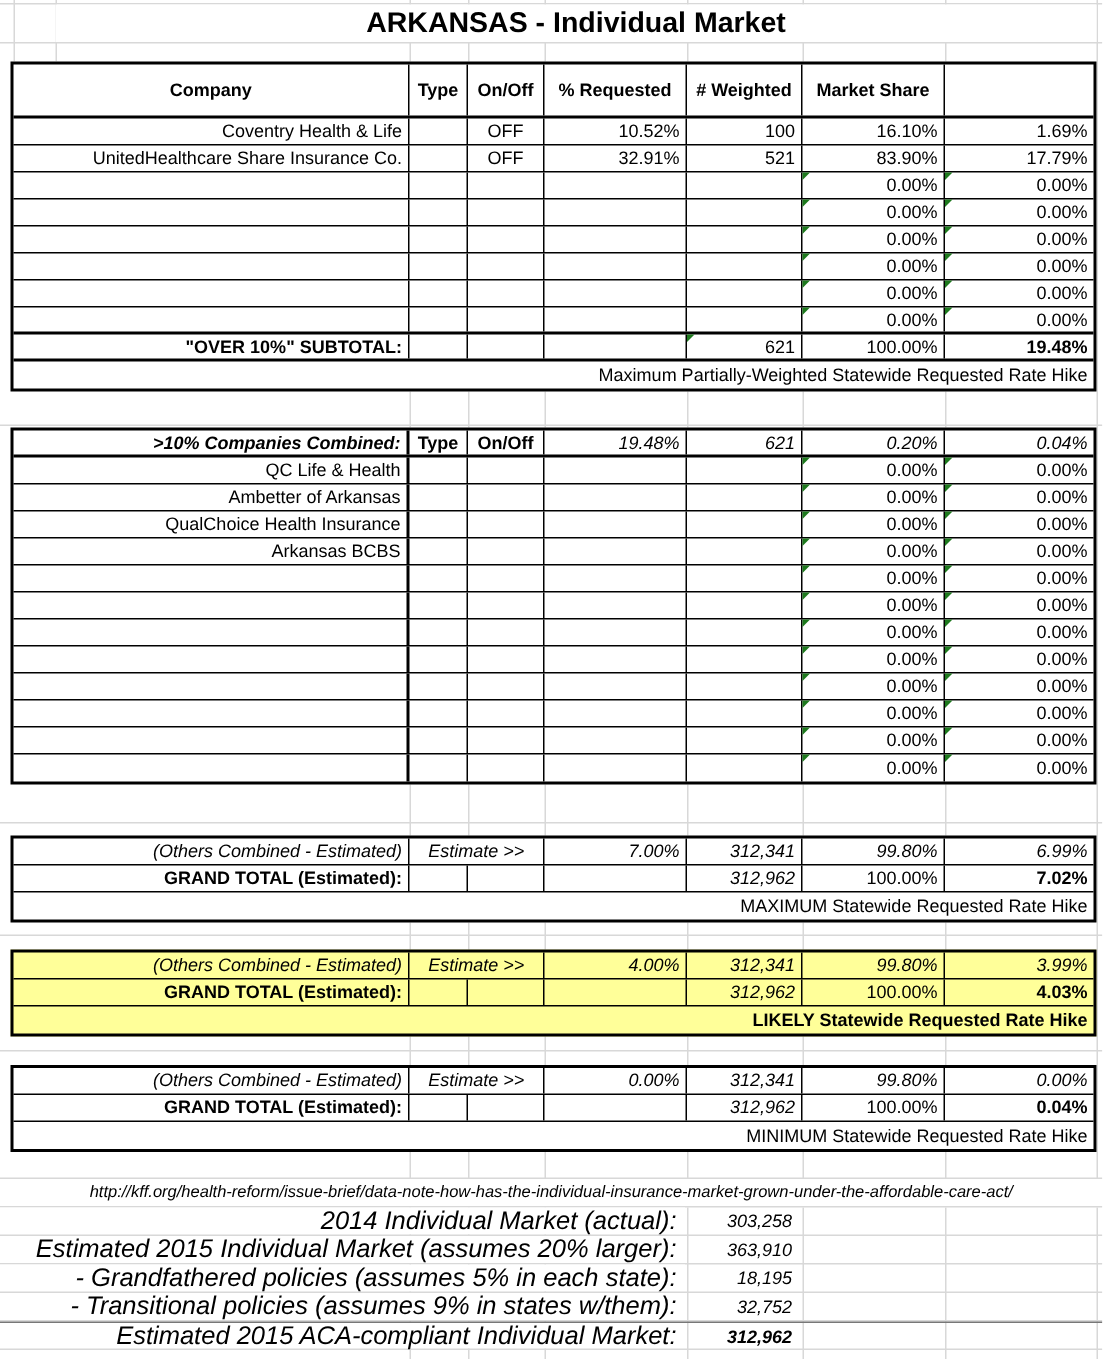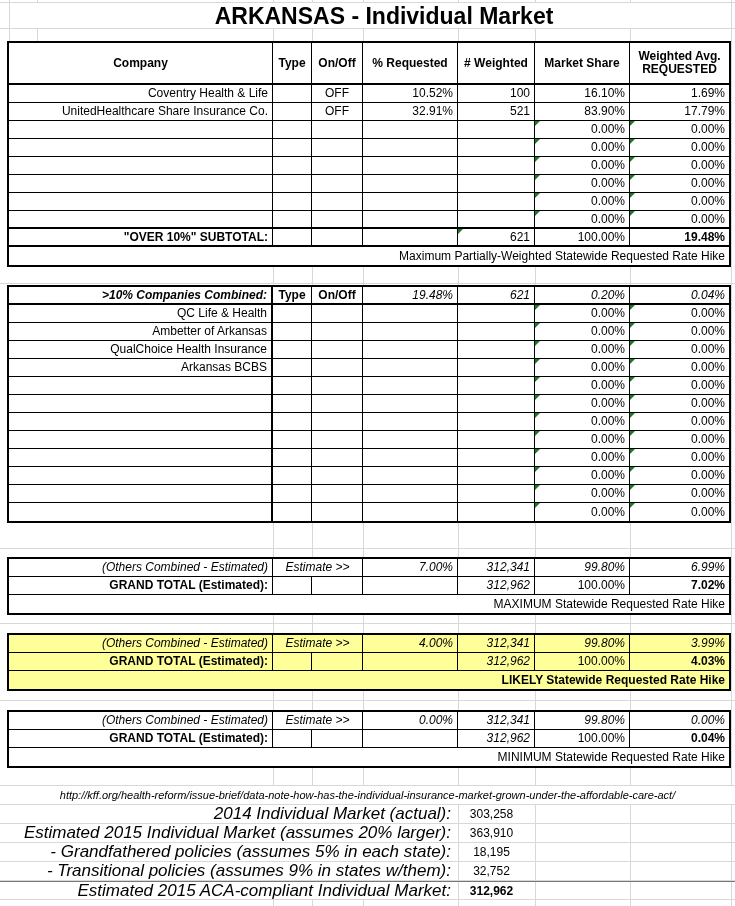--- a/index.html
+++ b/index.html
@@ -2,26 +2,26 @@
 <html><head>
 <meta charset="utf-8">
 <style>
   html,body{margin:0;padding:0;background:#fff}
   .sheet{position:relative;width:735px;height:906px;background:#fff;overflow:hidden;
          font-family:"Liberation Sans",sans-serif;color:#000}
   .vg{position:absolute;top:0;width:1px;height:906px;background:#d8d8d8;z-index:0}
   .vg.short{height:41px}
   .hg{position:absolute;left:0;width:735px;height:1px;background:#d8d8d8;z-index:0}
   .title{position:absolute;left:37px;top:3px;width:694px;height:25px;background:#fff;z-index:2;
-         text-align:center;font-size:23px;font-weight:bold;line-height:26px}
+         text-align:center;font-size:19px;font-weight:bold;line-height:26px}
   .tbl{position:absolute;left:7px;width:724px;border:2px solid #000;background:#fff;z-index:2;box-sizing:border-box}
   .r{display:flex;height:18px;border-bottom:1px solid #000;box-sizing:border-box}
   .r.last{border-bottom:none}
   .r.bb2{border-bottom-width:2px}
-  .r.hd{height:42px;border-bottom-width:2px}
+  .r.hd{height:36px;border-bottom-width:2px}
   .c{position:relative;display:flex;align-items:center;box-sizing:border-box;height:100%;
      border-right:1px solid #000;padding:0 4px;font-size:12px;line-height:1.05;white-space:nowrap}
   .w1{width:264px}.w2{width:39px}.w3{width:51px}.w4{width:95px}.w5{width:77px}.w6{width:95px}
   .w7{width:99px;border-right:none}
   .w23{width:90px}
   .full{width:720px;border-right:none}
   .jr{justify-content:flex-end;text-align:right}
   .jc{justify-content:center;text-align:left}
   .b{font-weight:bold}.i{font-style:italic}
   .hd .c{font-weight:bold;justify-content:center;text-align:center}
@@ -30,21 +30,21 @@
   .tbl.yl{background:#ffff99}
   .tri{position:absolute;left:0;top:0;width:0;height:0;
        border-top:5px solid #1e7a1e;border-right:5px solid transparent}
   .footer{position:absolute;left:0;top:785px;width:735px;z-index:2;border-top:1px solid #d8d8d8}
   .fr{display:flex;height:19px;border-bottom:1px solid #d8d8d8;box-sizing:border-box;
       background:linear-gradient(to right,#fff 457px,rgba(255,255,255,0) 457px)}
   .fr.url{background:#fff;align-items:center;justify-content:center;font-size:11px;font-style:italic}
   .fr.total{border-top:1px solid #777}
   .fl{width:455px;box-sizing:border-box;text-align:right;font-style:italic;font-size:17px;
       line-height:18px;padding-right:4px;white-space:nowrap}
-  .fv{width:78px;box-sizing:border-box;text-align:center;font-size:12px;
+  .fv{width:78px;box-sizing:border-box;text-align:right;font-style:italic;font-size:12px;
       line-height:18px;padding-right:5px}
 </style>
 </head>
 <body>
 
 <div class="sheet">
 
   <div class="vg short" style="left:9px"></div>
   <div class="vg short" style="left:37px"></div>
   <div class="vg" style="left:273px"></div>
@@ -64,24 +64,20 @@
   <div class="title">ARKANSAS - Individual Market</div>
 
   <div class="tbl" style="top:41px">
     <div class="r hd">
       <div class="c w1">Company</div>
       <div class="c w2">Type</div>
       <div class="c w3">On/Off</div>
       <div class="c w4">% Requested</div>
       <div class="c w5"># Weighted</div>
       <div class="c w6">Market Share</div>
-      <div class="c w7 hd2">
-        <span>Weighted Avg.</span>
-        <span>REQUESTED</span>
-      </div>
     </div>
     <div class="r">
       <div class="c w1 jr">Coventry Health &amp; Life</div>
       <div class="c w2"></div>
       <div class="c w3 jc">OFF</div>
       <div class="c w4 jr">10.52%</div>
       <div class="c w5 jr">100</div>
       <div class="c w6 jr">16.10%</div>
       <div class="c w7 jr">1.69%</div>
     </div>

